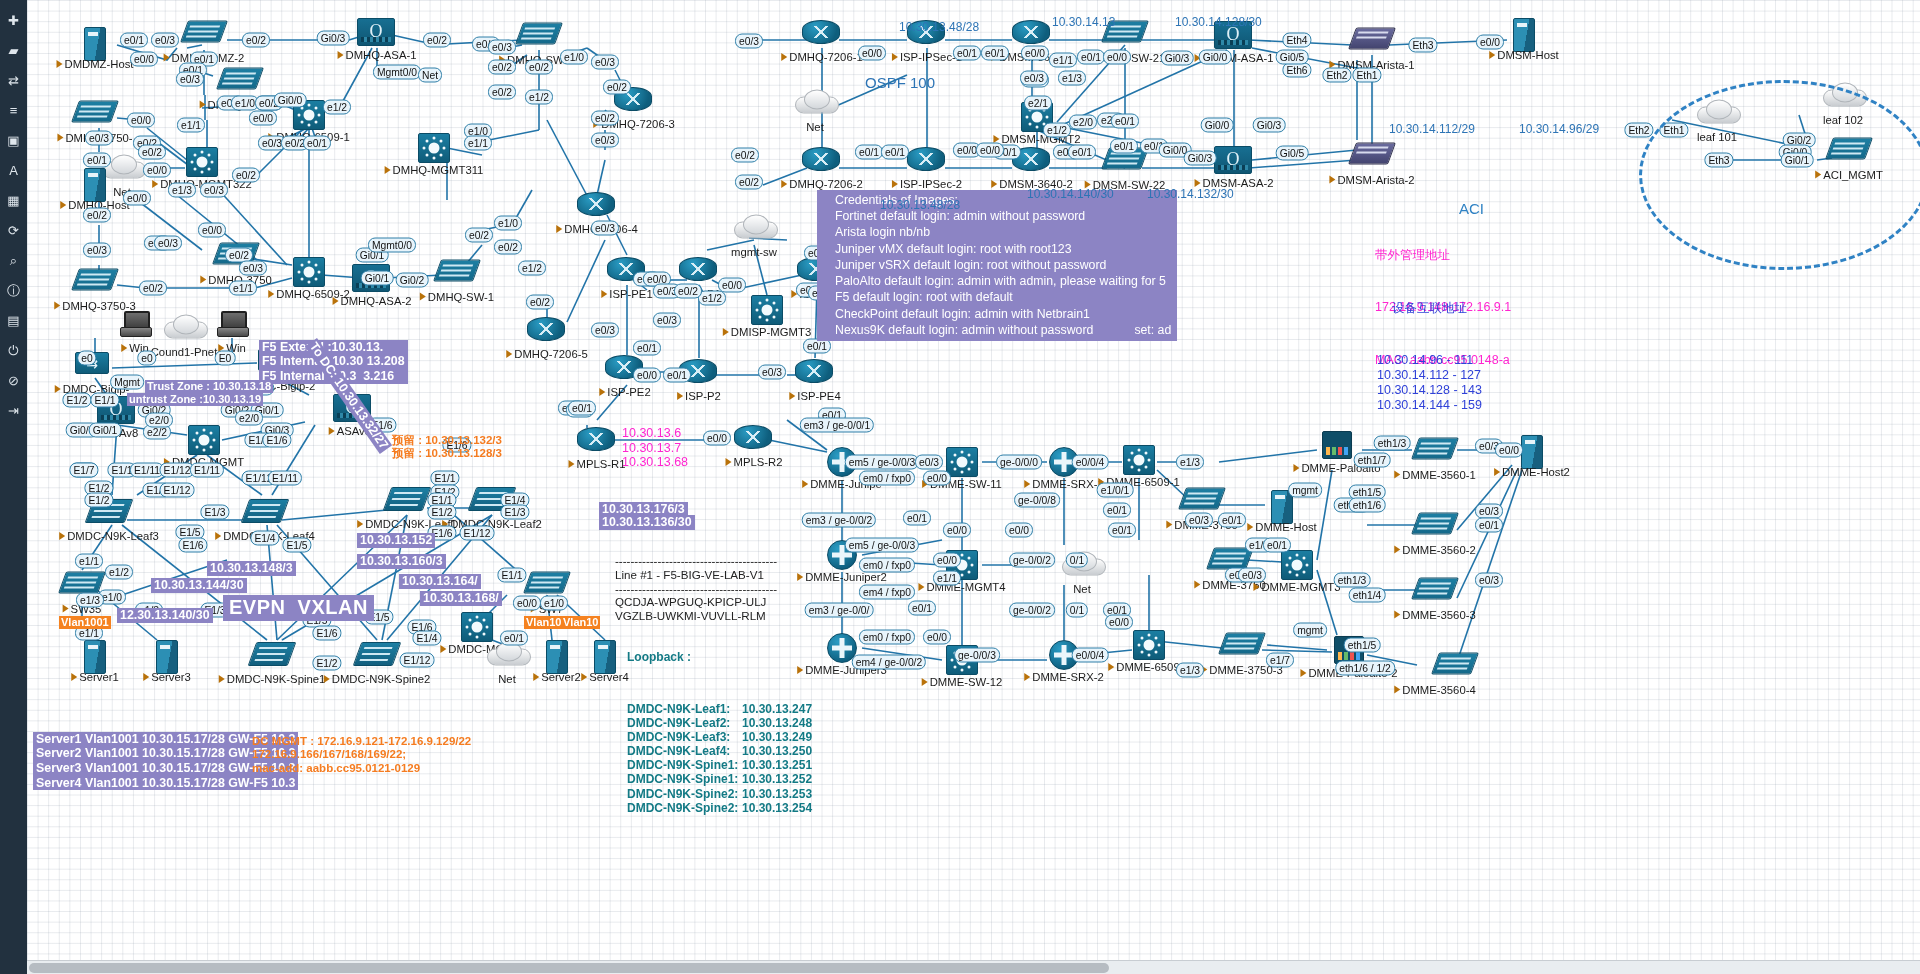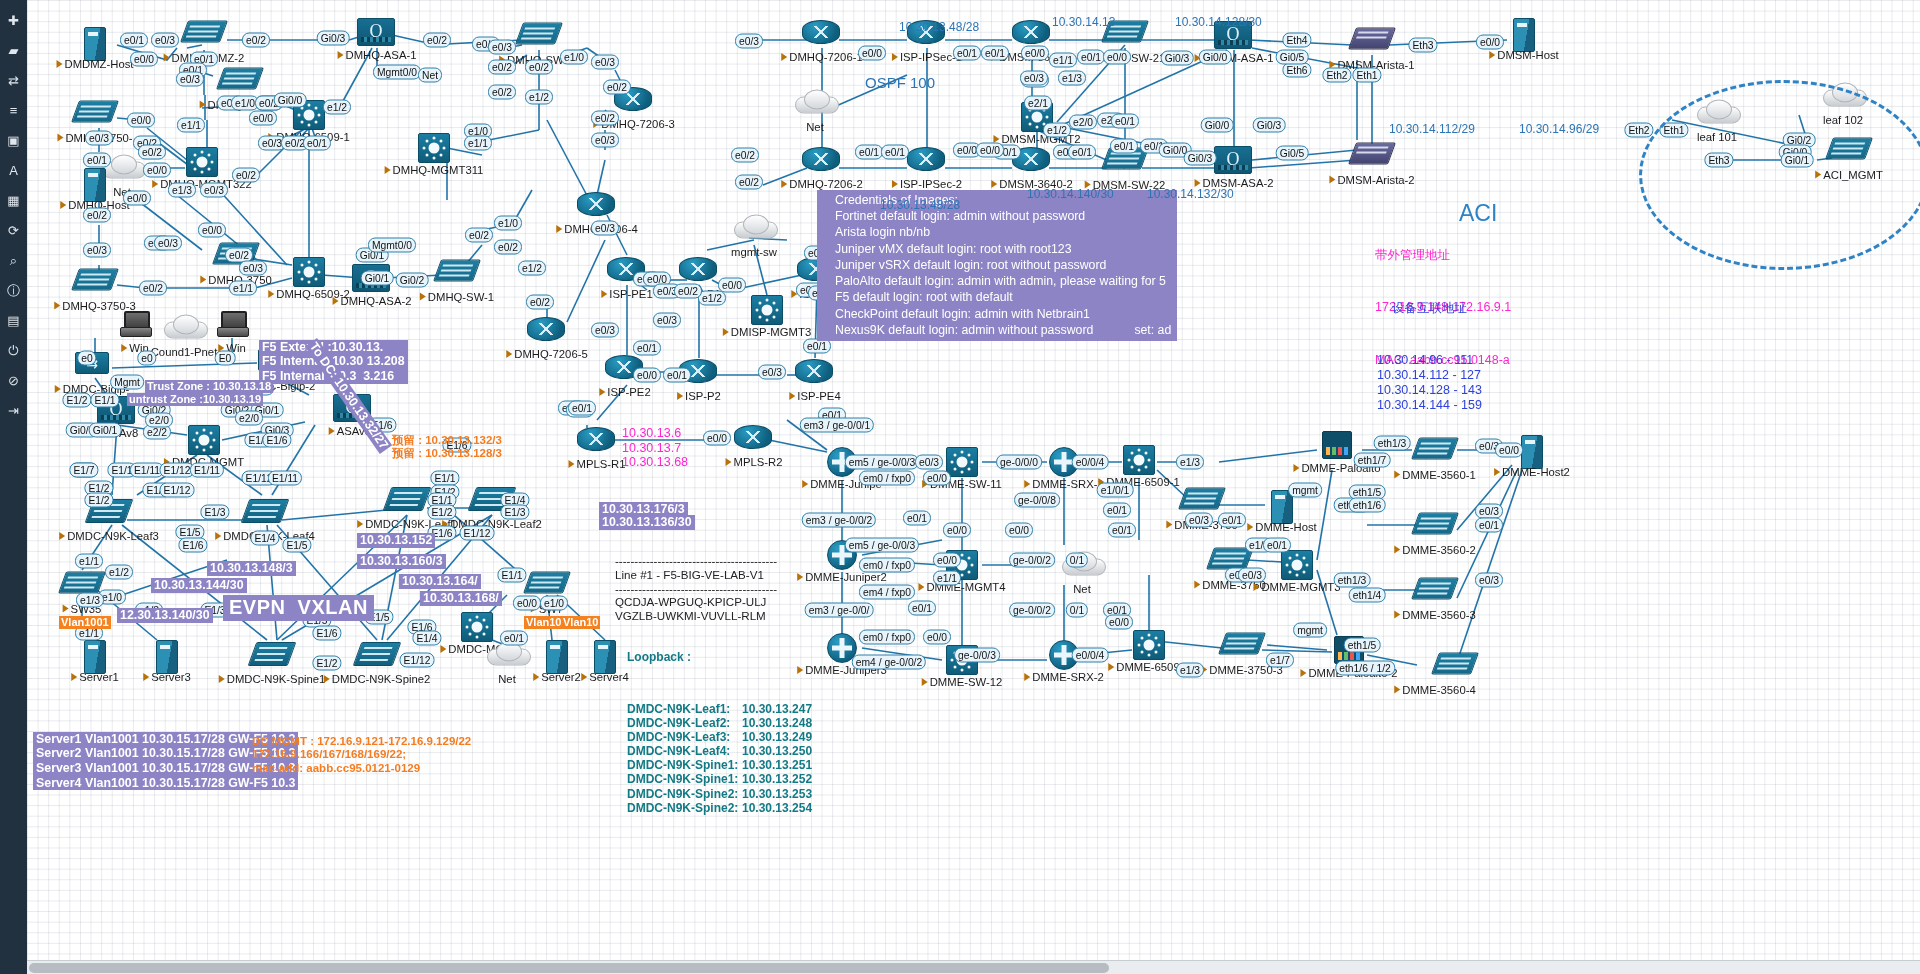--- a/index.html
+++ b/index.html
@@ -198,21 +198,21 @@
   
   .txt { position: absolute; white-space: pre; line-height: 1.18; }
 
   .netlabel { font-size: 12px; color: #2d74b5; }
   .pinktext { font-size: 12.5px; color: #ff24d0; }
   .bluetext { font-size: 12.5px; color: #2f41d8; }
   .orangetext { font-size: 11.5px; color: #f57c20; font-weight: bold; }
   .tealtext  { font-size: 12px; color: #137a85; font-weight: bold; }
   .monoblk   { font-size: 11.6px; color: #222; }
   .ospf { font-size: 15px; color:#2d74b5; }
-  .aci-text { font-size: 23px; color:#2f82c4; }
+  .aci-text { font-size: 15px; color:#2f82c4; }
 
   .hl {                     
     background: #8c84c4; color: #ffffff; font-weight: bold;
     padding: 0 2px; font-size: 12.2px;
   }
   .hl-line { background:#8c84c4; color:#fff; font-weight:bold; font-size:12.4px; padding:0 3px; }
   .hl-big { background:#8c84c4; color:#fff; font-weight:bold; font-size:20px; padding:1px 6px; letter-spacing:.5px;}
   .orangebox { background:#f58220; color:#fff; font-weight:bold; font-size:11px; padding:0 2px;}
 
   

